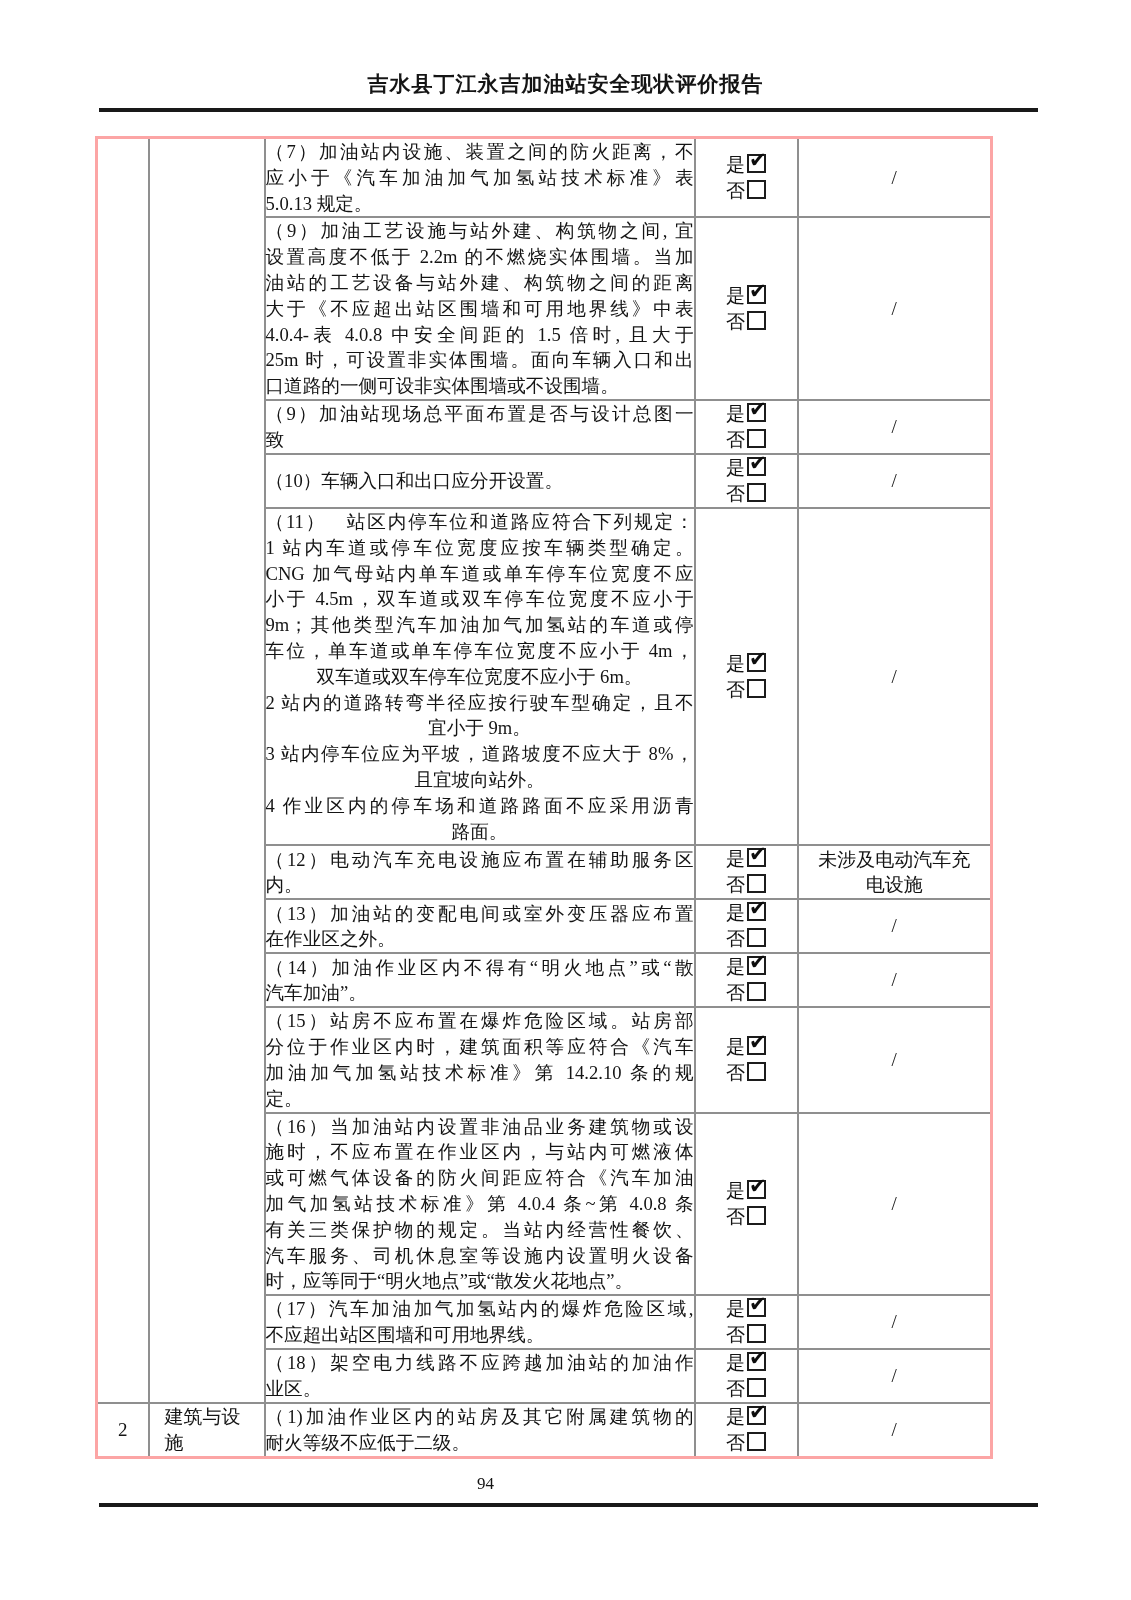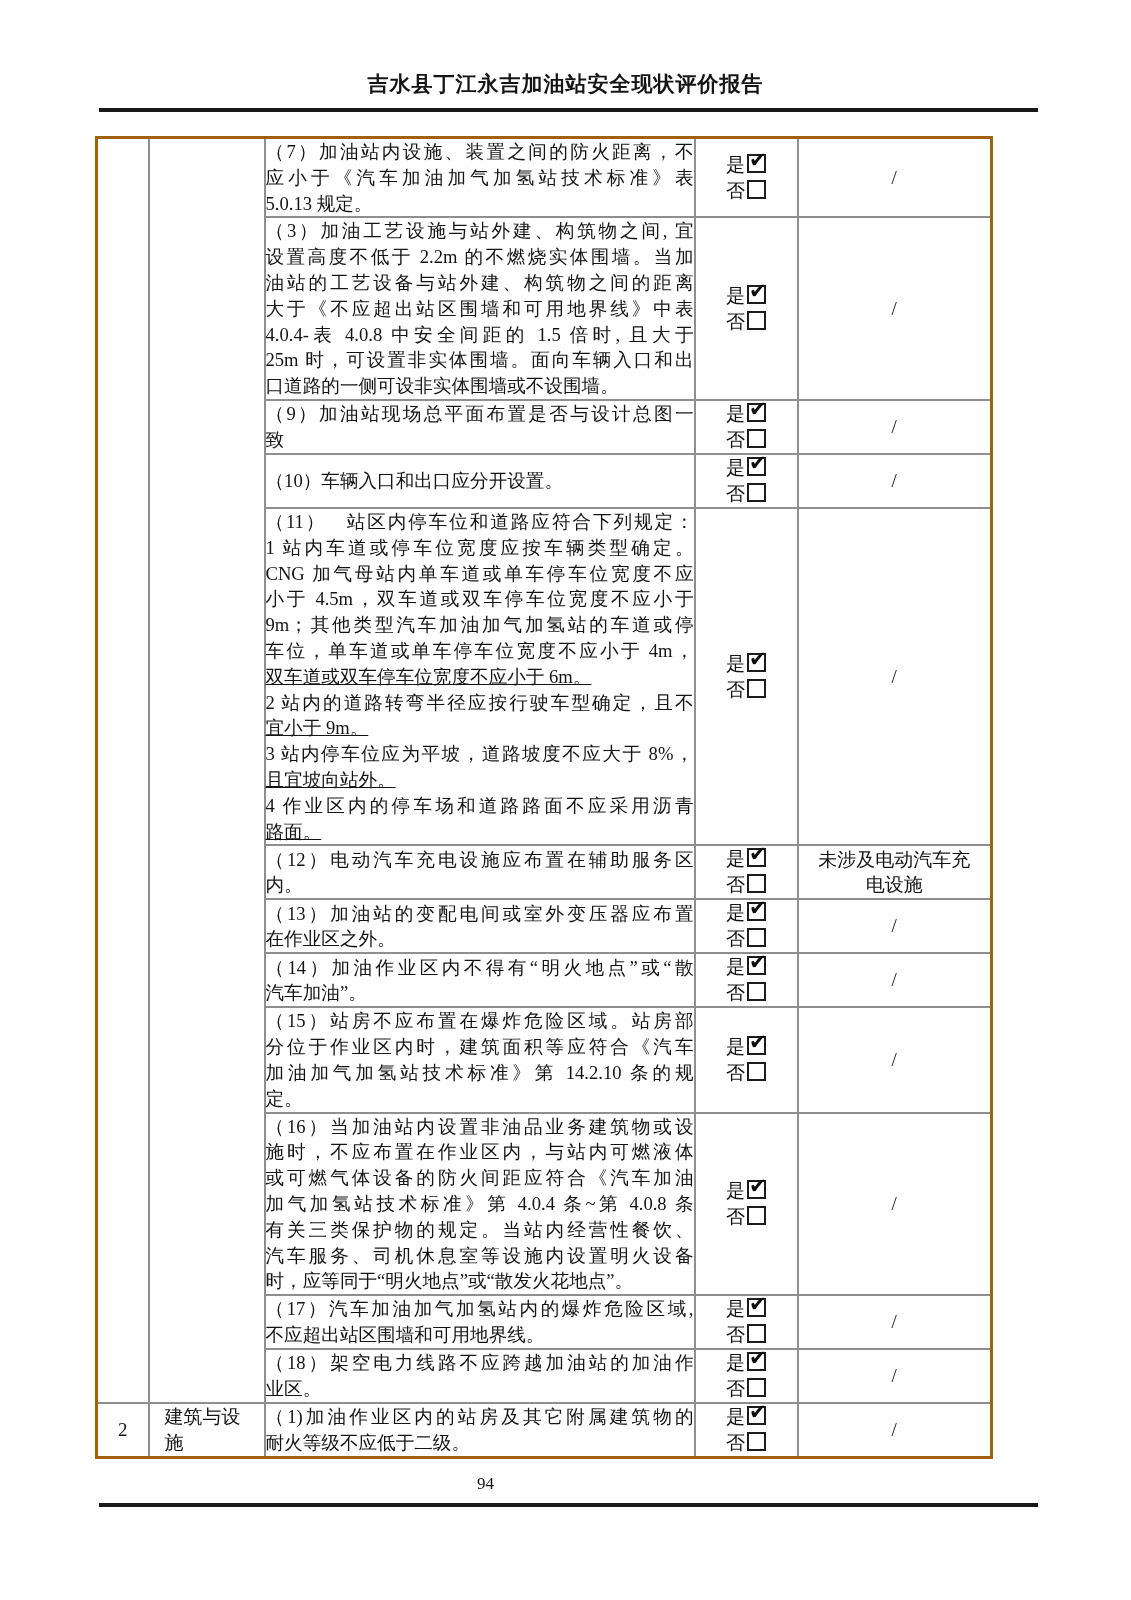--- a/index.html
+++ b/index.html
@@ -14,32 +14,32 @@
   .doc-title{
     margin:68px 0 0 0;width:1131px;text-align:center;
     font-size:21px;font-weight:700;letter-spacing:1px;line-height:32px;
   }
   .head-rule{margin:8px 0 0 99px;width:939px;height:4px;background:#191919;}
 
   
   table.checklist{
     border-collapse:collapse;table-layout:fixed;
     margin:24px 0 0 95px;width:895px;
-    border:3px solid #a16207;
+    border:3px solid #fca5a5;
   }
   table.checklist td{
     border:2px solid #8f8f8f;vertical-align:middle;
     font-size:19px;line-height:25.8px;padding:0;
   }
   td.num-cell,td.cat-cell{text-align:center;}
   td.cat-cell .cat-inner{display:inline-block;width:84px;text-align:left;}
   td.item-cell{padding:1px 5px 1px 6px;}
   .ln{white-space:nowrap;font-size:18.6px;}
   .ln.j{text-align:justify;text-align-last:justify;}
-  .ln.c{text-decoration:underline;}
+  .ln.c{text-align:center;}
   td.yn-cell{text-align:center;padding:2px 0;}
   .yn-line{line-height:26px;white-space:nowrap;}
   .cb{
     position:relative;display:inline-block;width:15px;height:15px;
     border:2px solid #1c1c1c;margin-left:2px;vertical-align:-2px;background:#fff;
   }
   .cb.checked::after{
     content:"\2714";position:absolute;left:0px;top:-9px;
     font-family:"DejaVu Sans",sans-serif;font-size:21px;font-weight:700;color:#0c0c0c;
   }
@@ -83,21 +83,21 @@
           <td class="yn-cell">
             <div class="yn-line"><span>是</span><span class="cb checked"></span></div>
             <div class="yn-line"><span>否</span><span class="cb"></span></div>
           </td>
           <td class="remark-cell">
             <div class="remark-line">/</div>
           </td>
         </tr>
         <tr>
           <td class="item-cell">
-            <div class="ln j">（3）加油工艺设施与站外建、构筑物之间, 宜</div>
+            <div class="ln j">（9）加油工艺设施与站外建、构筑物之间, 宜</div>
             <div class="ln j">设置高度不低于 2.2m 的不燃烧实体围墙。当加</div>
             <div class="ln j">油站的工艺设备与站外建、构筑物之间的距离</div>
             <div class="ln j">大于《不应超出站区围墙和可用地界线》中表</div>
             <div class="ln j">4.0.4-表 4.0.8 中安全间距的 1.5 倍时, 且大于</div>
             <div class="ln j">25m 时，可设置非实体围墙。面向车辆入口和出</div>
             <div class="ln">口道路的一侧可设非实体围墙或不设围墙。</div>
           </td>
           <td class="yn-cell">
             <div class="yn-line"><span>是</span><span class="cb checked"></span></div>
             <div class="yn-line"><span>否</span><span class="cb"></span></div>

